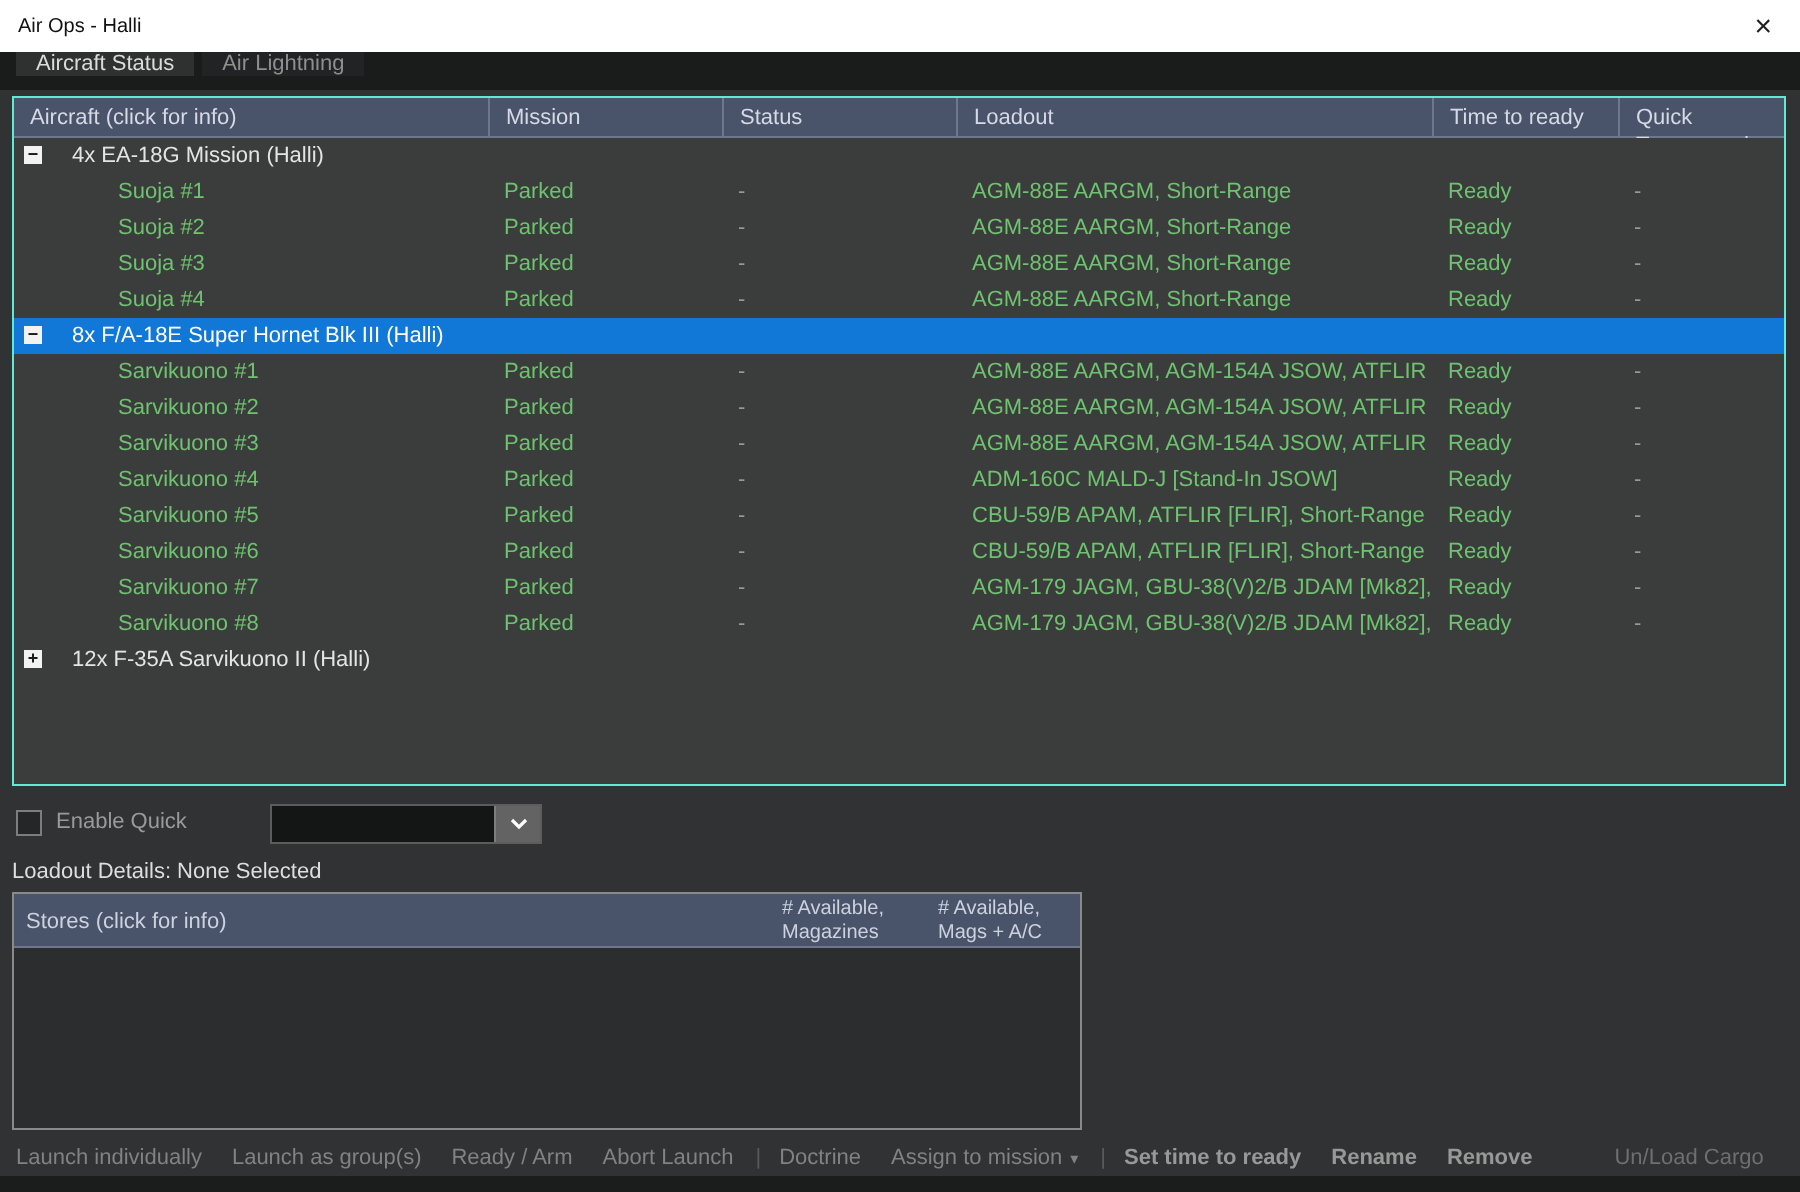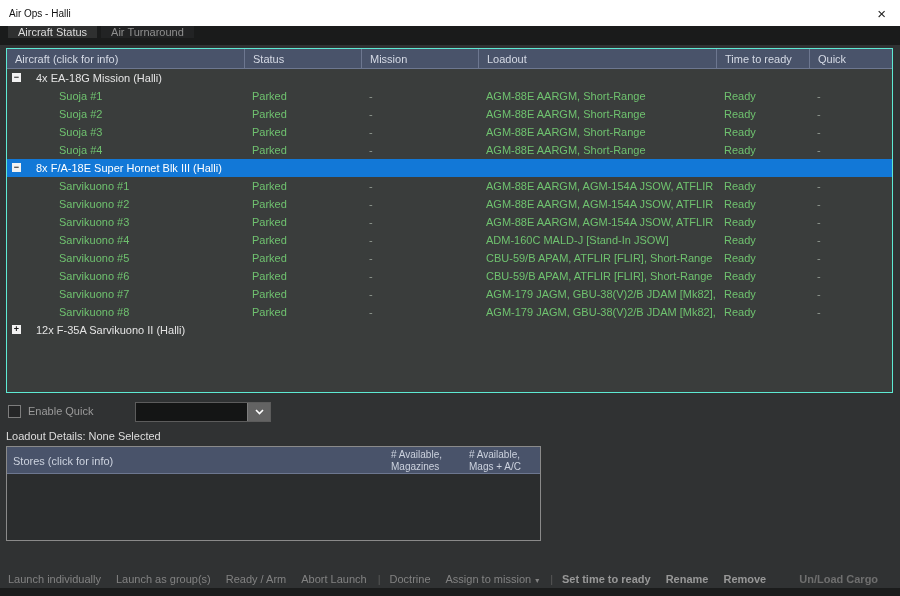--- a/index.html
+++ b/index.html
@@ -46,60 +46,60 @@
   .cblabel { position:absolute; left:28px; top:3px; font-size:11px; color:#9a9a9a; }
   .dropdown { position:absolute; left:135px; top:0; width:136px; height:20px; background:#141515;
               border:1px solid #5c5c5c; }
   .ddbtn { position:absolute; right:0; top:0; width:23px; height:18px; background:#636363;
            border-left:1px solid #7d7d7d; display:flex; align-items:center; justify-content:center; }
 
   
   .loadout-details { position:absolute; top:430px; left:6px; font-size:11px; color:#dedede; }
 
   
-  .stores { position:absolute; top:446px; left:6px; width:535px; height:95px;
+  .stores { position:absolute; top:446px; left:6px; width:535px; height:119px;
             border:1px solid #8a8a8a; background:#2b2d2e; }
   .stores-head { display:grid; grid-template-columns:378px 78px 1fr; background:#49536a;
                  height:27px; border-bottom:1px solid #6d7790; }
   .shcell { font-size:10px; color:#ccd2de; white-space:pre-line; line-height:12px; padding:2px 0 0 6px;
             overflow:hidden; }
   .shcell:first-child { padding-top:8px; font-size:11px; }
   .stores-body { height:88px; }
 
   
   .footer { position:absolute; top:567px; left:0; width:900px; height:22px; line-height:22px;
             padding-left:8px; white-space:nowrap; }
   .fbtn { display:inline-block; font-size:11px; color:#828282; margin-right:15px; }
   .fbtn.bold { font-weight:bold; color:#989898; }
-  .fbtn.gap { margin-left:18px; color:#6f6f6f;font-weight:bold; }
+  .fbtn.gap { margin-left:26px; color:#6f6f6f; }
   .fsep { display:inline-block; color:#5a5a5a; font-size:11px; margin:0 9px 0 -4px; }
   .fbtn .arrow { font-size:8px; margin-left:4px; }
 
   .bottomstrip { position:absolute; top:588px; left:0; width:900px; height:8px; background:#1b1c1c; }
 </style>
 </head>
 <body>
 
 <div class="window">
 
   <div class="titlebar">
     <span class="title">Air Ops - Halli</span>
     <span class="close">×</span>
   </div>
 
   <div class="tabstrip">
       <div class="tab active">Aircraft Status</div>
-      <div class="tab">Air Turnaround</div>
+      <div class="tab">Air Lightning</div>
     </div>
 
   <div class="table">
     <div class="thead">
         <div class="hcell">Aircraft (click for info)</div>
+        <div class="hcell">Mission</div>
         <div class="hcell">Status</div>
-        <div class="hcell">Mission</div>
         <div class="hcell">Loadout</div>
         <div class="hcell">Time to ready</div>
         <div class="hcell">Quick Turnaround</div>
       </div>
     <div class="tbody">
         <div class="grouprow"><span class="expbox">−</span><span>4x EA-18G Mission (Halli)</span></div>
         <div class="row">
           <div class="cell name">Suoja #1</div>
           <div class="cell green">Parked</div>
           <div class="cell dim">-</div>

